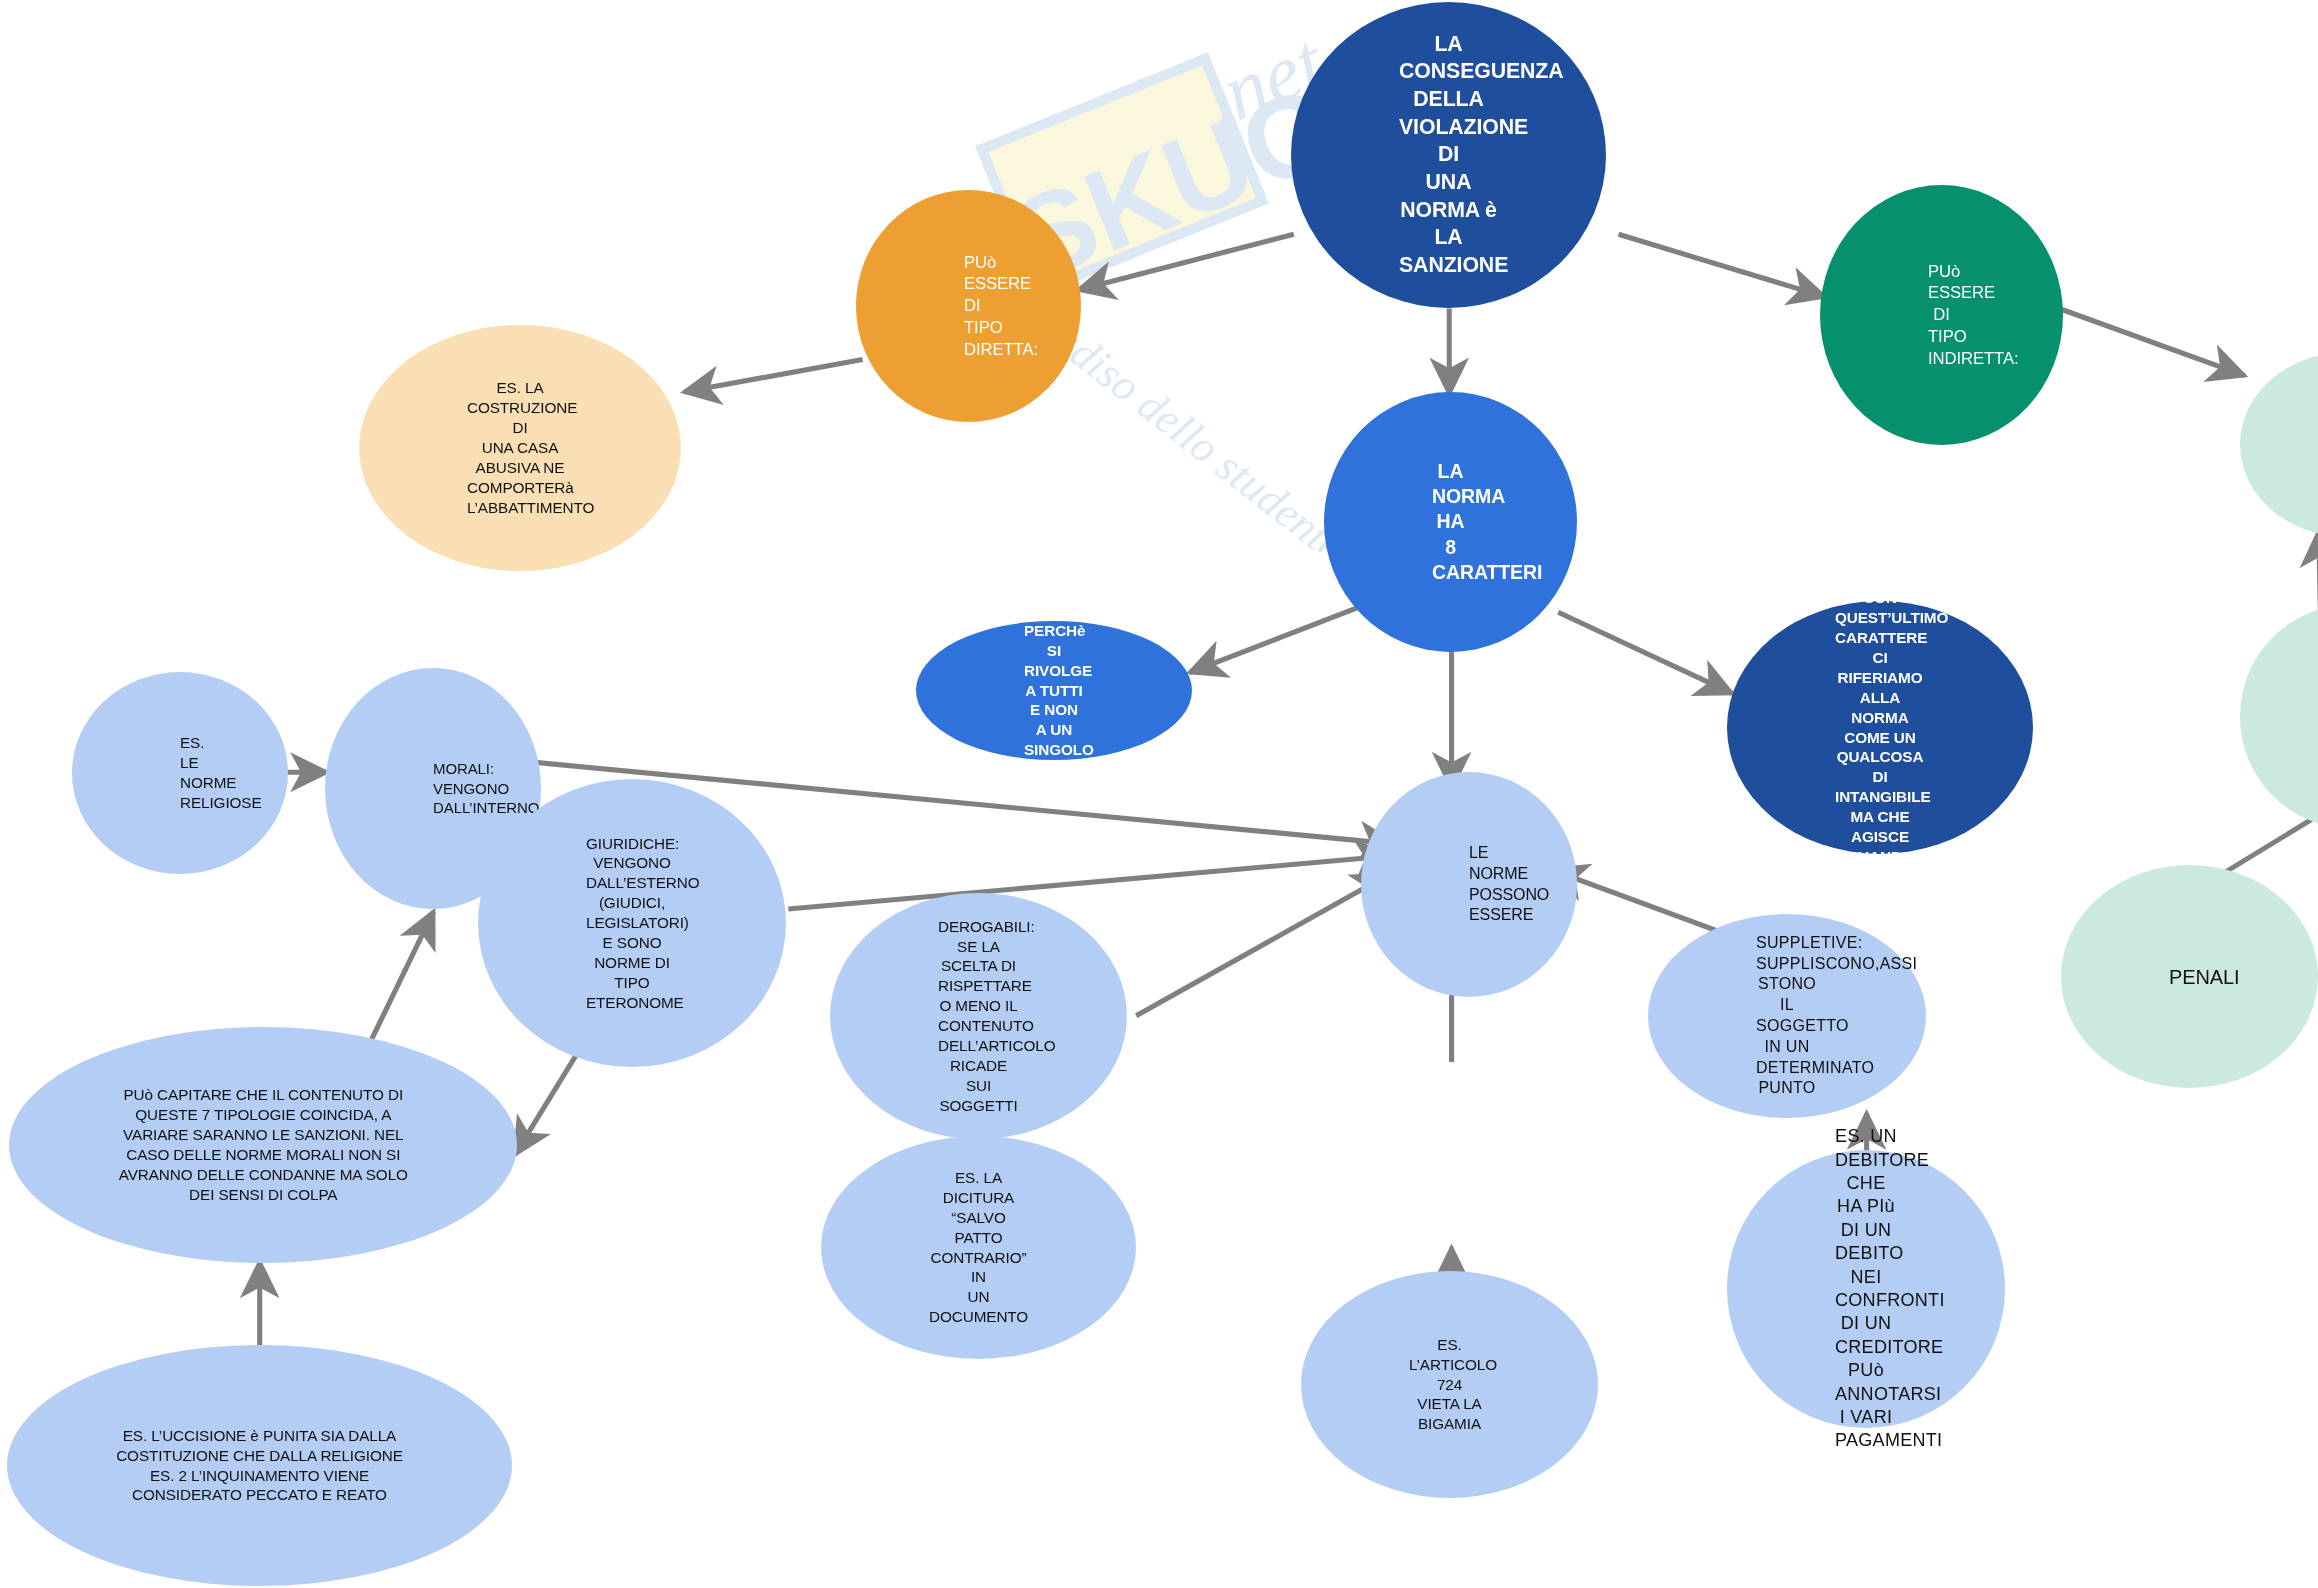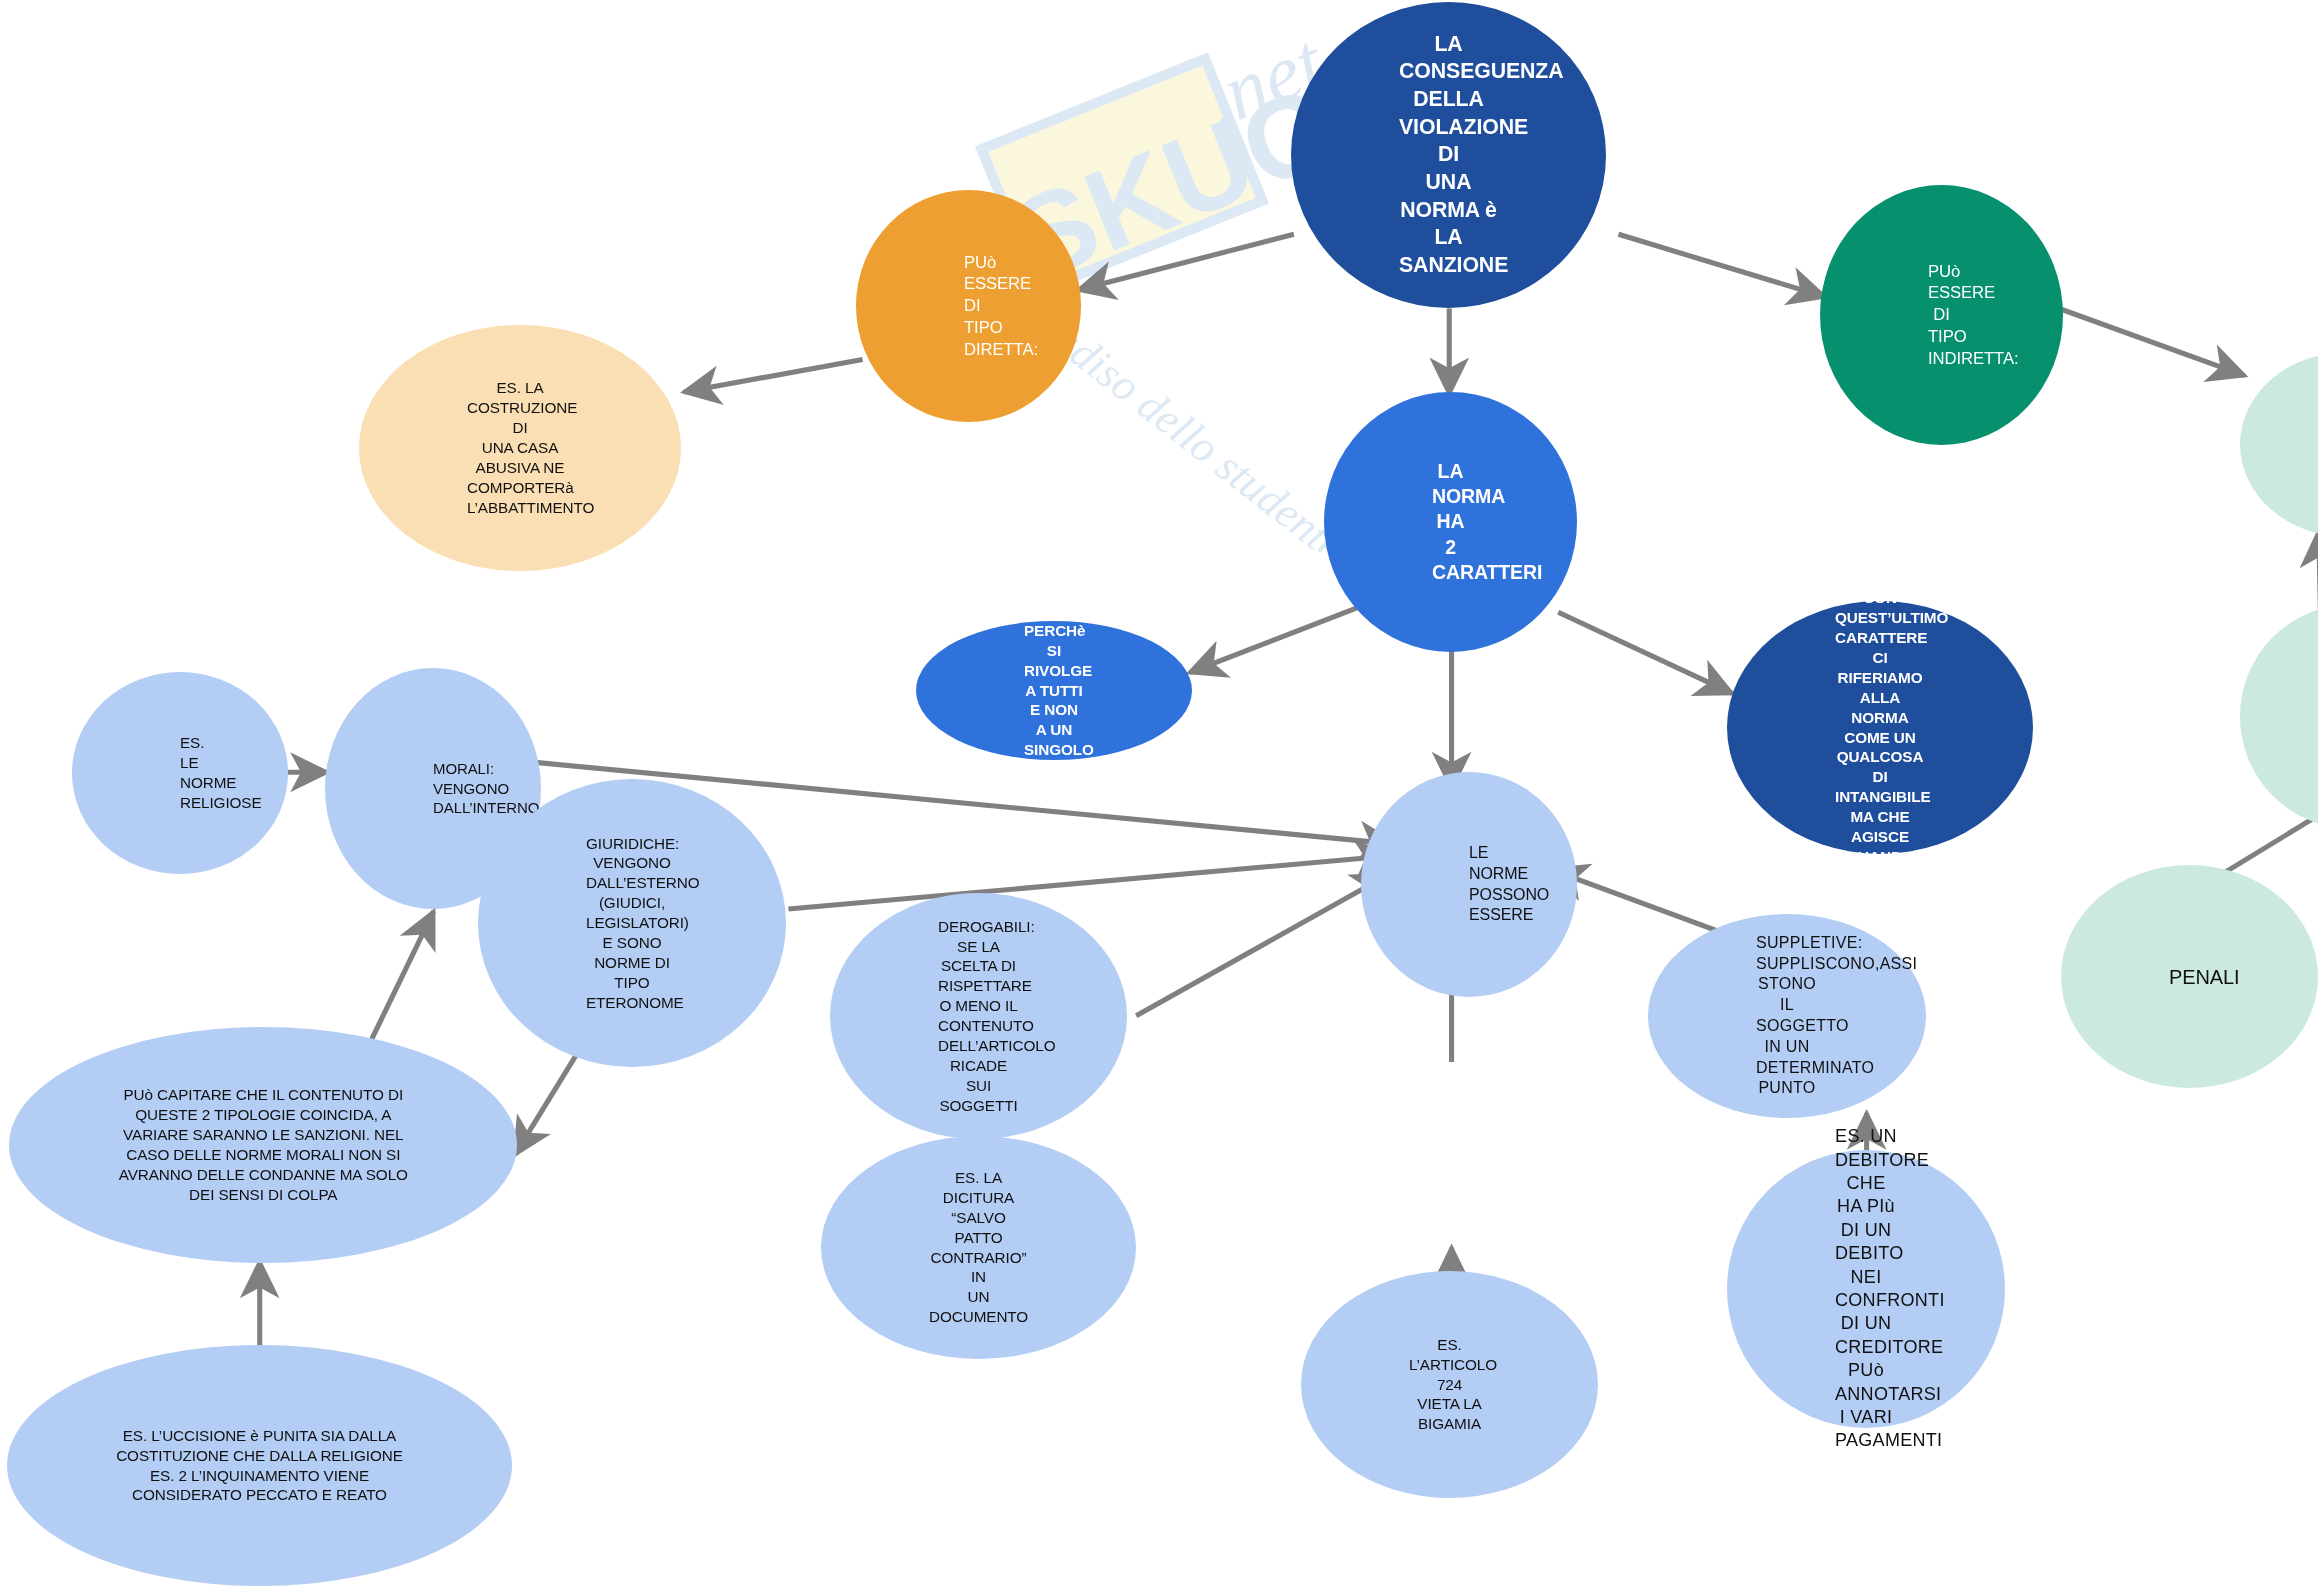--- a/index.html
+++ b/index.html
@@ -155,21 +155,21 @@
 
   <div class="node c-mint f-norm f-cond" style="left:2240px; top:605px; width:220px; height:223px; font-size:16px;">
     
   </div>
 
   <div class="node c-mint f-norm f-cond" style="left:2061px; top:865px; width:257px; height:223px; font-size:20px;">
     <span class="txt">PENALI</span>
   </div>
 
   <div class="node c-blue f-bold f-cond" style="left:1324px; top:392px; width:253px; height:260px; font-size:19.5px;">
-    <span class="txt">LA NORMA HA 2
+    <span class="txt">LA NORMA HA 8
 CARATTERI</span>
   </div>
 
   <div class="node c-blue f-bold f-cond" style="left:916px; top:621px; width:276px; height:139px; font-size:15.3px;">
     <span class="txt">GENERALITà PERCHè
 SI RIVOLGE A TUTTI
 E NON A UN
 SINGOLO INDIVIDUO</span>
   </div>
 
@@ -204,21 +204,21 @@
   <div class="node c-lblue f-norm f-cond" style="left:478px; top:779px; width:308px; height:288px; font-size:15.3px;">
     <span class="txt">GIURIDICHE: VENGONO
 DALL’ESTERNO
 (GIUDICI, LEGISLATORI)
 E SONO NORME DI TIPO
 ETERONOME</span>
   </div>
 
   <div class="node c-lblue f-norm f-cond" style="left:9.3px; top:1027px; width:508px; height:236px; font-size:15.3px;">
     <span class="txt">PUò CAPITARE CHE IL CONTENUTO DI
-QUESTE 2 TIPOLOGIE COINCIDA, A
+QUESTE 7 TIPOLOGIE COINCIDA, A
 VARIARE SARANNO LE SANZIONI. NEL
 CASO DELLE NORME MORALI NON SI
 AVRANNO DELLE CONDANNE MA SOLO
 DEI SENSI DI COLPA</span>
   </div>
 
   <div class="node c-lblue f-norm f-cond" style="left:7px; top:1345px; width:505px; height:241px; font-size:15.3px;">
     <span class="txt">ES. L’UCCISIONE è PUNITA SIA DALLA
 COSTITUZIONE CHE DALLA RELIGIONE
 ES. 2 L’INQUINAMENTO VIENE

